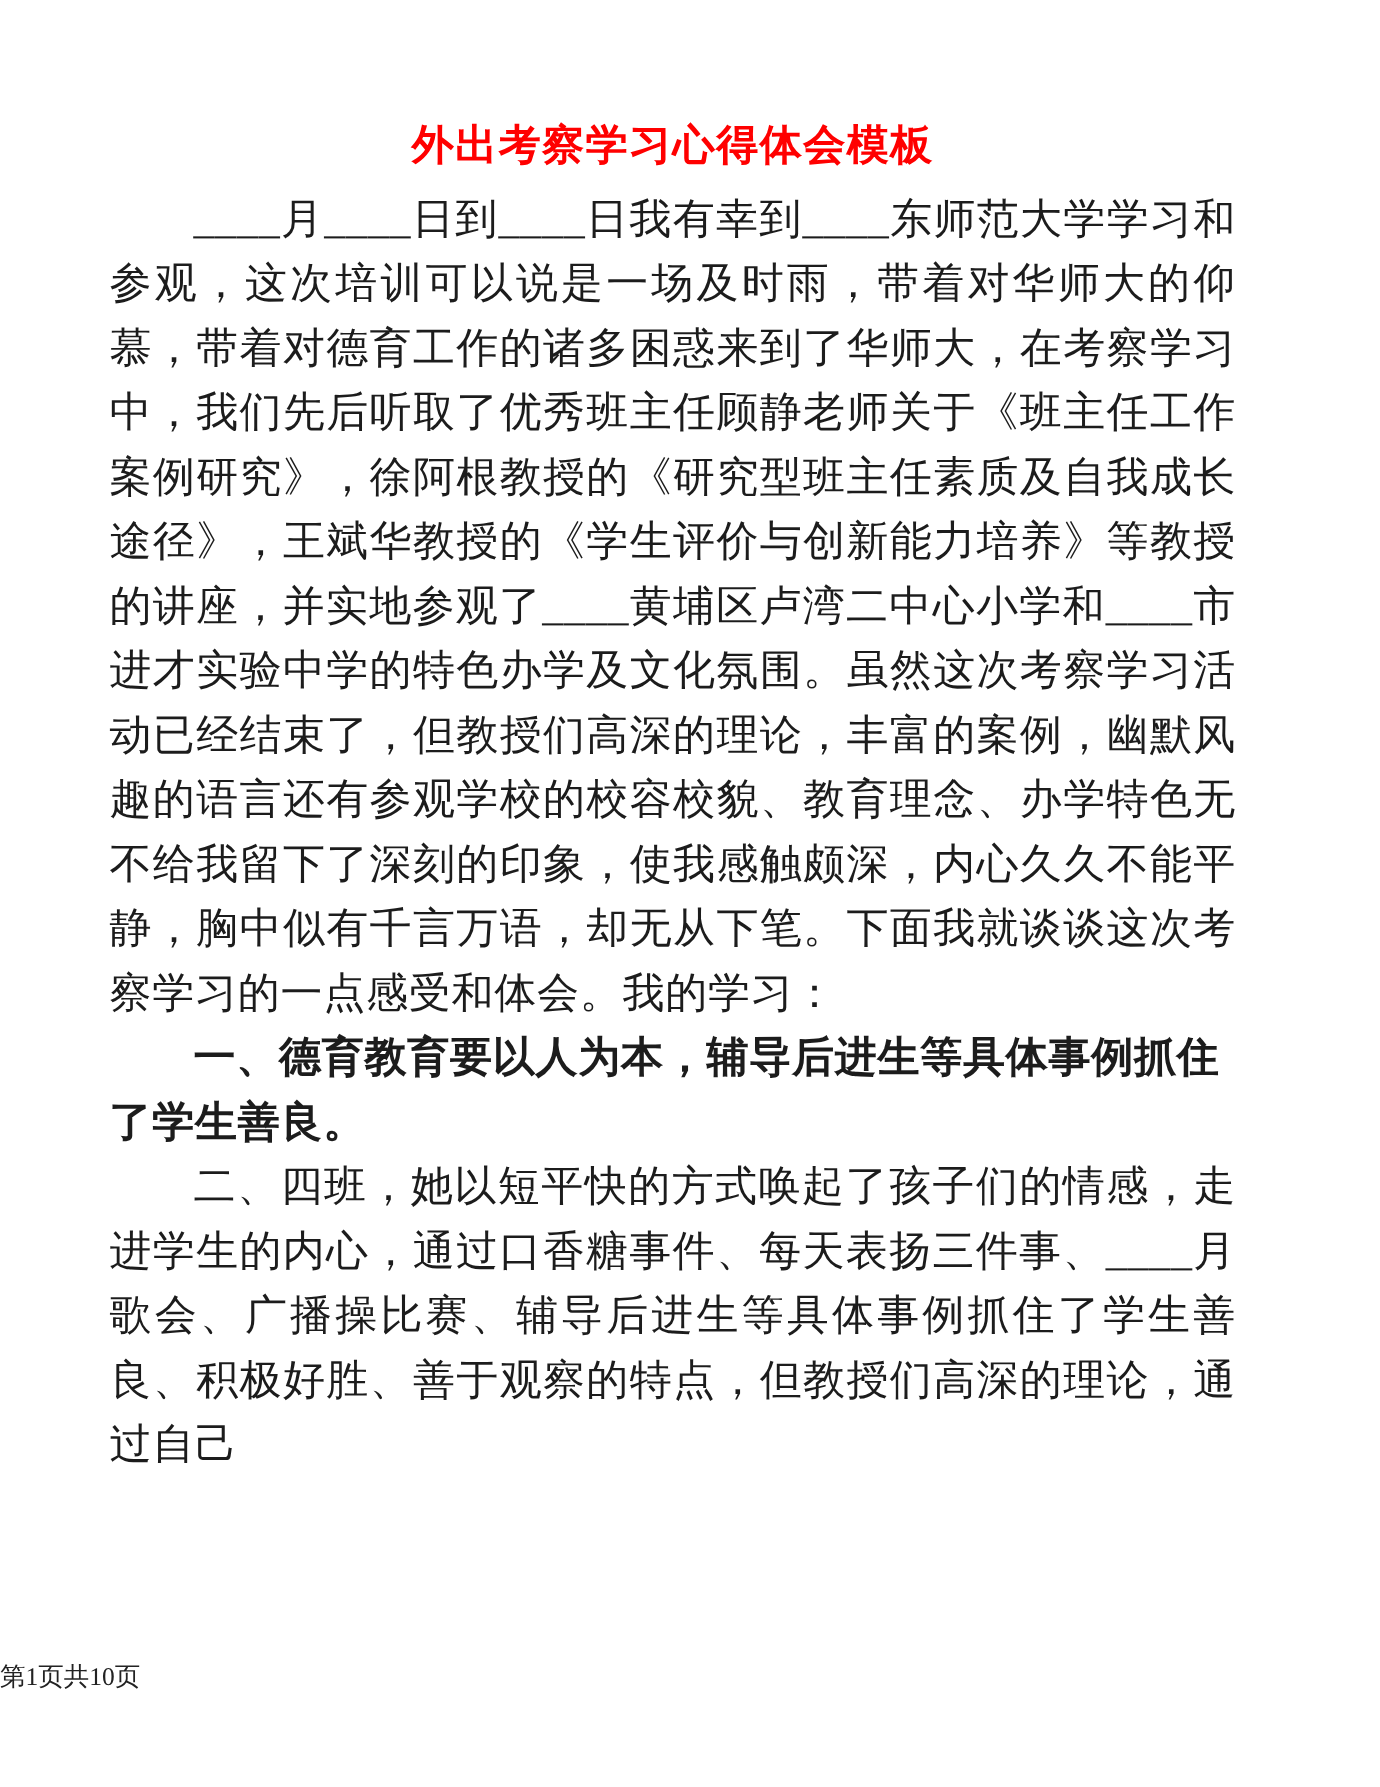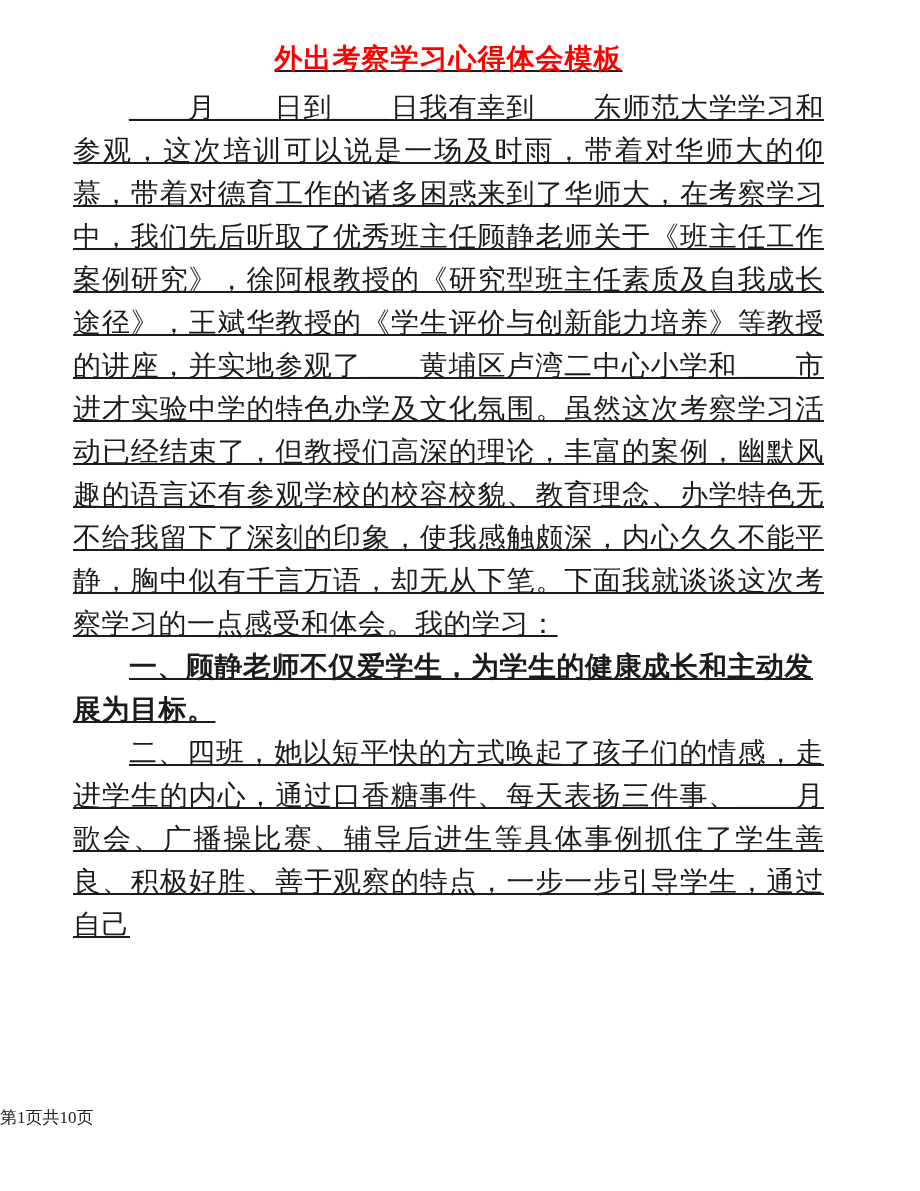--- a/index.html
+++ b/index.html
@@ -6,22 +6,21 @@
   html, body { background: #ffffff; }
   body {
     width: 920px;
     height: 1191px;
     position: relative;
     overflow: hidden;
     font-family: "Liberation Serif", "DejaVu Serif", serif;
     color: #1c1c1c;
   }
   .doc {
-    padding: 40px 96px 0 73px;
-    text-decoration: underline;
+    padding: 79px 96px 0 73px;
   }
   .title {
     text-align: center;
     font-size: 28px;
     line-height: 38px;
     font-weight: bold;
     color: #ff0000;
     letter-spacing: 1px;
     margin-bottom: 8px;
   }
@@ -52,19 +51,19 @@
 </style>
 </head>
 <body>
 
 <div class="doc">
   <h1 class="title">外出考察学习心得体会模板</h1>
 
 
   <p class="para">____月____日到____日我有幸到____东师范大学学习和参观，这次培训可以说是一场及时雨，带着对华师大的仰慕，带着对德育工作的诸多困惑来到了华师大，在考察学习中，我们先后听取了优秀班主任顾静老师关于《班主任工作案例研究》，徐阿根教授的《研究型班主任素质及自我成长途径》，王斌华教授的《学生评价与创新能力培养》等教授的讲座，并实地参观了____黄埔区卢湾二中心小学和____市进才实验中学的特色办学及文化氛围。虽然这次考察学习活动已经结束了，但教授们高深的理论，丰富的案例，幽默风趣的语言还有参观学校的校容校貌、教育理念、办学特色无不给我留下了深刻的印象，使我感触颇深，内心久久不能平静，胸中似有千言万语，却无从下笔。下面我就谈谈这次考察学习的一点感受和体会。我的学习：</p>
 
-  <p class="para heading">一、顾静老师不仅爱学生，为学生的健康成长和主动发展为目标。</p>
+  <p class="para heading">一、德育教育要以人为本，辅导后进生等具体事例抓住了学生善良。</p>
 
 
-  <p class="para">二、四班，她以短平快的方式唤起了孩子们的情感，走进学生的内心，通过口香糖事件、每天表扬三件事、____月歌会、广播操比赛、辅导后进生等具体事例抓住了学生善良、积极好胜、善于观察的特点，一步一步引导学生，通过自己</p>
+  <p class="para">二、四班，她以短平快的方式唤起了孩子们的情感，走进学生的内心，通过口香糖事件、每天表扬三件事、____月歌会、广播操比赛、辅导后进生等具体事例抓住了学生善良、积极好胜、善于观察的特点，但教授们高深的理论，通过自己</p>
 </div>
 
 <div class="footer">第1页共10页</div>
 
 </body></html>

